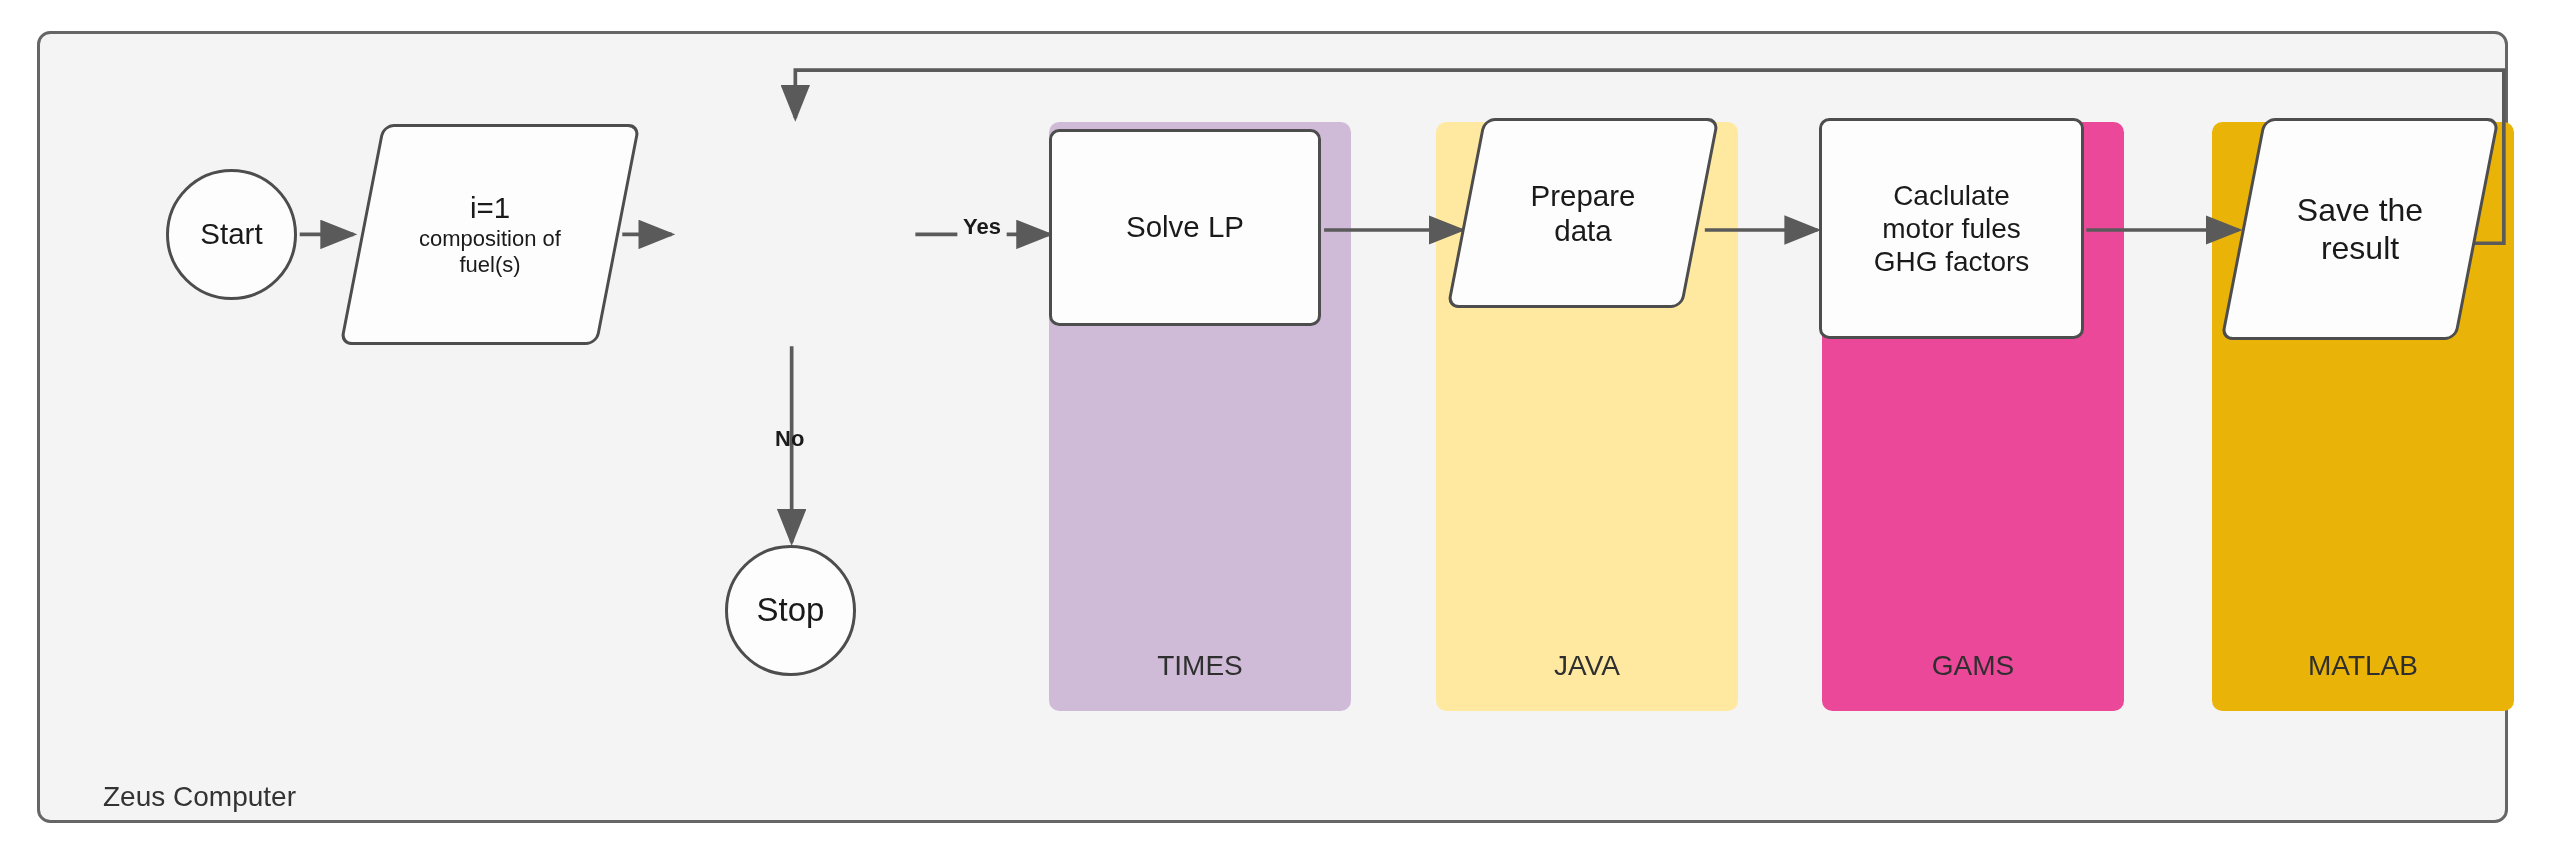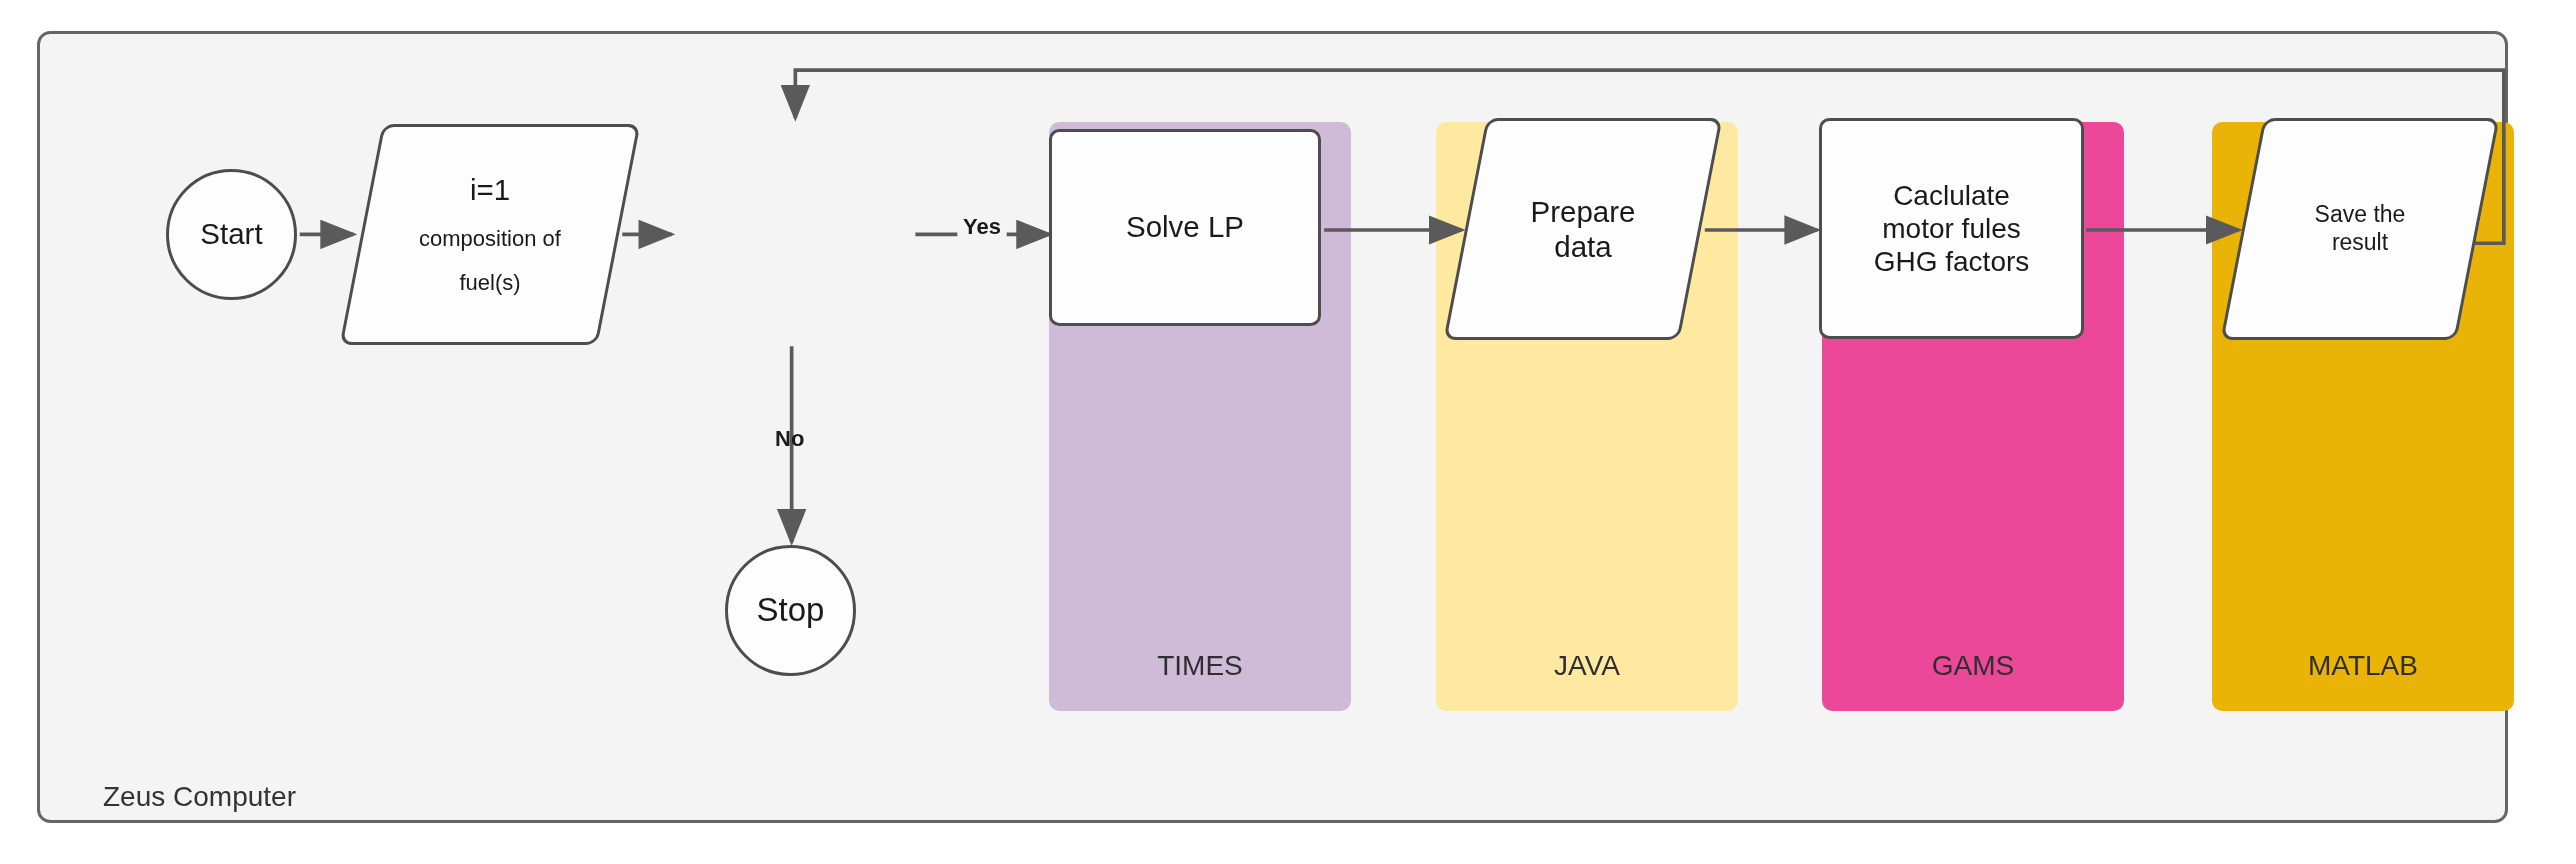--- a/index.html
+++ b/index.html
@@ -128,37 +128,37 @@
     line-height: 1.2;
   }
 
   #node-init {
     left: 361px;
     top: 124px;
     width: 258px;
     height: 221px;
   }
   #node-init .line1 { font-size: 29.5px; }
-  #node-init .line2 { font-size: 22px; margin-top: 18px; }
+  #node-init .line2 { font-size: 22px; margin-top: 0; }
 
   #node-prepare {
     left: 1465px;
     top: 118px;
     width: 236px;
-    height: 222px;
+    height: 190px;
   }
   #node-prepare .para-text { font-size: 29.5px; }
 
   #node-save {
     left: 2242px;
     top: 118px;
     width: 236px;
     height: 222px;
   }
-  #node-save .para-text { font-size: 23px; }
+  #node-save .para-text { font-size: 32px; }
 
   
   #node-decision {
     position: absolute;
     left: 670px;
     top: 124px;
     width: 243px;
     height: 221px;
   }
   #node-decision .diamond-skin {

